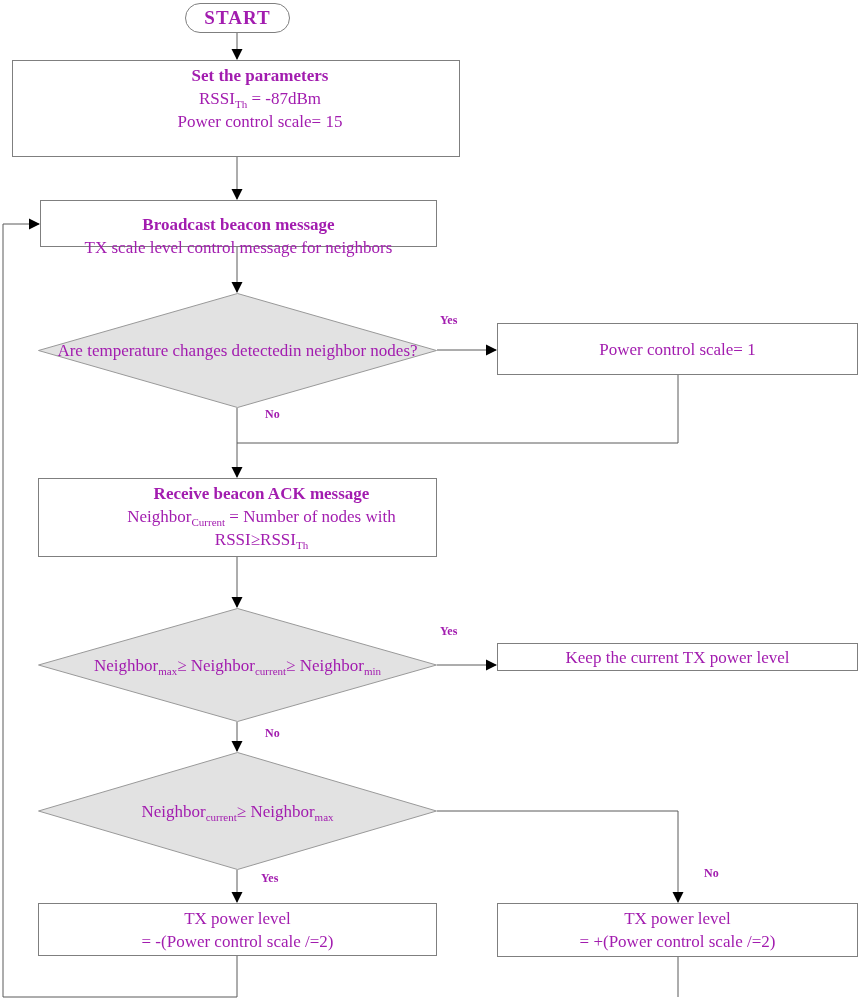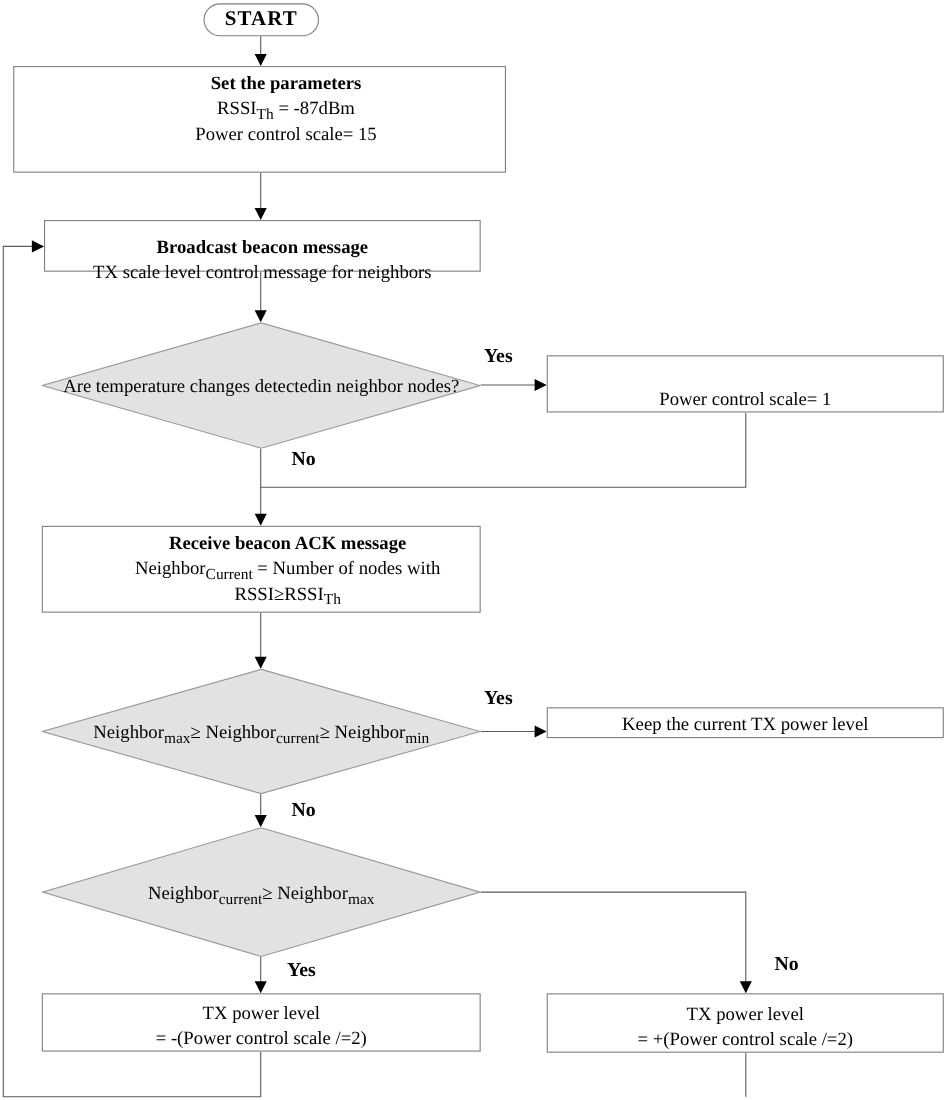--- a/index.html
+++ b/index.html
@@ -1,43 +1,43 @@
 <!DOCTYPE html>
 <html><head>
 <meta charset="utf-8">
 <style>
   html,body{margin:0;padding:0;background:#ffffff;}
   .stage{
     position:relative;width:860px;height:1000px;background:#ffffff;
-    font-family:"Liberation Serif","DejaVu Serif",serif;color:#000000;overflow:hidden;
+    font-family:"Liberation Serif","DejaVu Serif",serif;color:#a21caf;overflow:hidden;
   }
   .stage svg.connectors{position:absolute;left:0;top:0;z-index:0;}
   .node{position:absolute;z-index:1;box-sizing:border-box;text-align:center;}
   .box{background:#ffffff;border:1px solid #7f7f7f;font-size:17px;}
   .oval{
     background:#ffffff;border:1px solid #7f7f7f;border-radius:16px;
     font-weight:bold;font-size:19px;letter-spacing:1px;
     display:flex;align-items:center;justify-content:center;
   }
   .diamond{background:transparent;border:none;}
   .diamond svg{position:absolute;left:0;top:0;}
   .diamond .dtext{
     position:absolute;left:0;top:0;width:100%;height:100%;
     display:flex;flex-direction:row;align-items:center;justify-content:center;
     font-size:17px;line-height:23px;z-index:1;
   }
   .line{line-height:23px;font-size:17px;}
   .title{font-weight:bold;}
   .pad3{padding-top:3px;padding-left:48px;}
-  .center-v{display:flex;flex-direction:column;align-items:center;justify-content:flex-end;}
+  .center-v{display:flex;flex-direction:column;align-items:center;justify-content:center;}
   .edge-label{
-    position:absolute;z-index:2;font-weight:bold;font-size:18px;
+    position:absolute;z-index:2;font-weight:bold;font-size:12px;
     font-family:"Liberation Serif","DejaVu Serif",serif;
   }
-  sub{font-size:14px;line-height:0;}
+  sub{font-size:11px;line-height:0;}
 </style>
 </head>
 <body>
 
 <div class="stage">
 
   <svg class="connectors" width="860" height="1000" viewBox="0 0 860 1000">
     <g stroke="#5a5a5a" stroke-width="1" fill="none">
       <polyline points="237,33 237,59"></polyline>
       <polyline points="237,157 237,199"></polyline>

